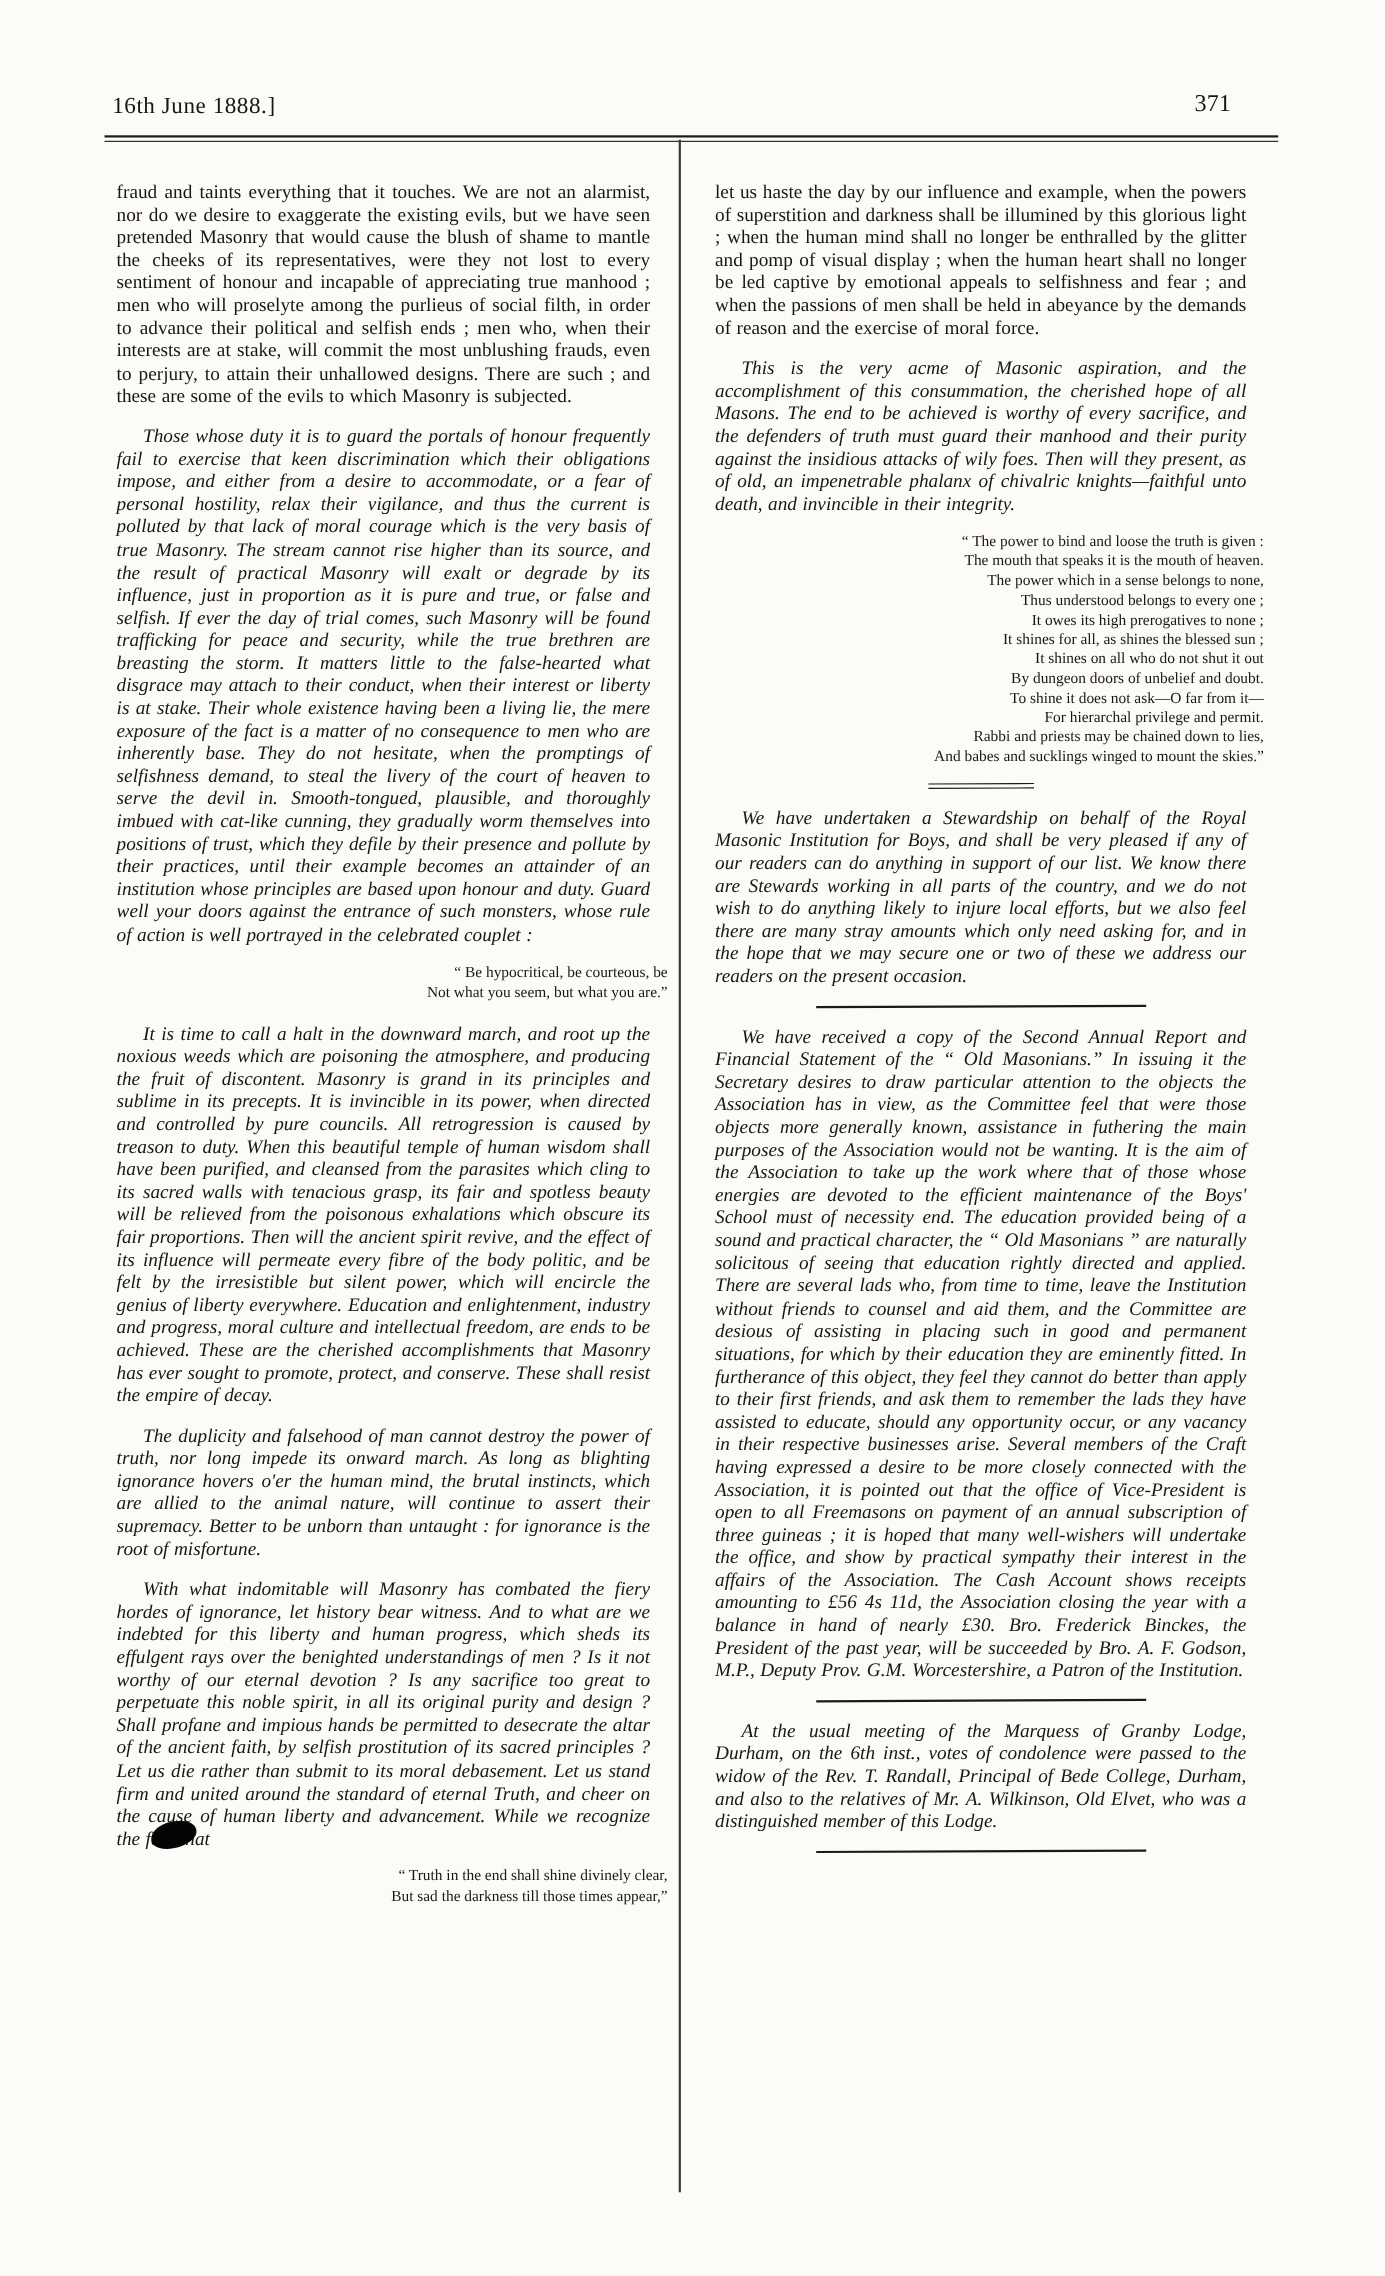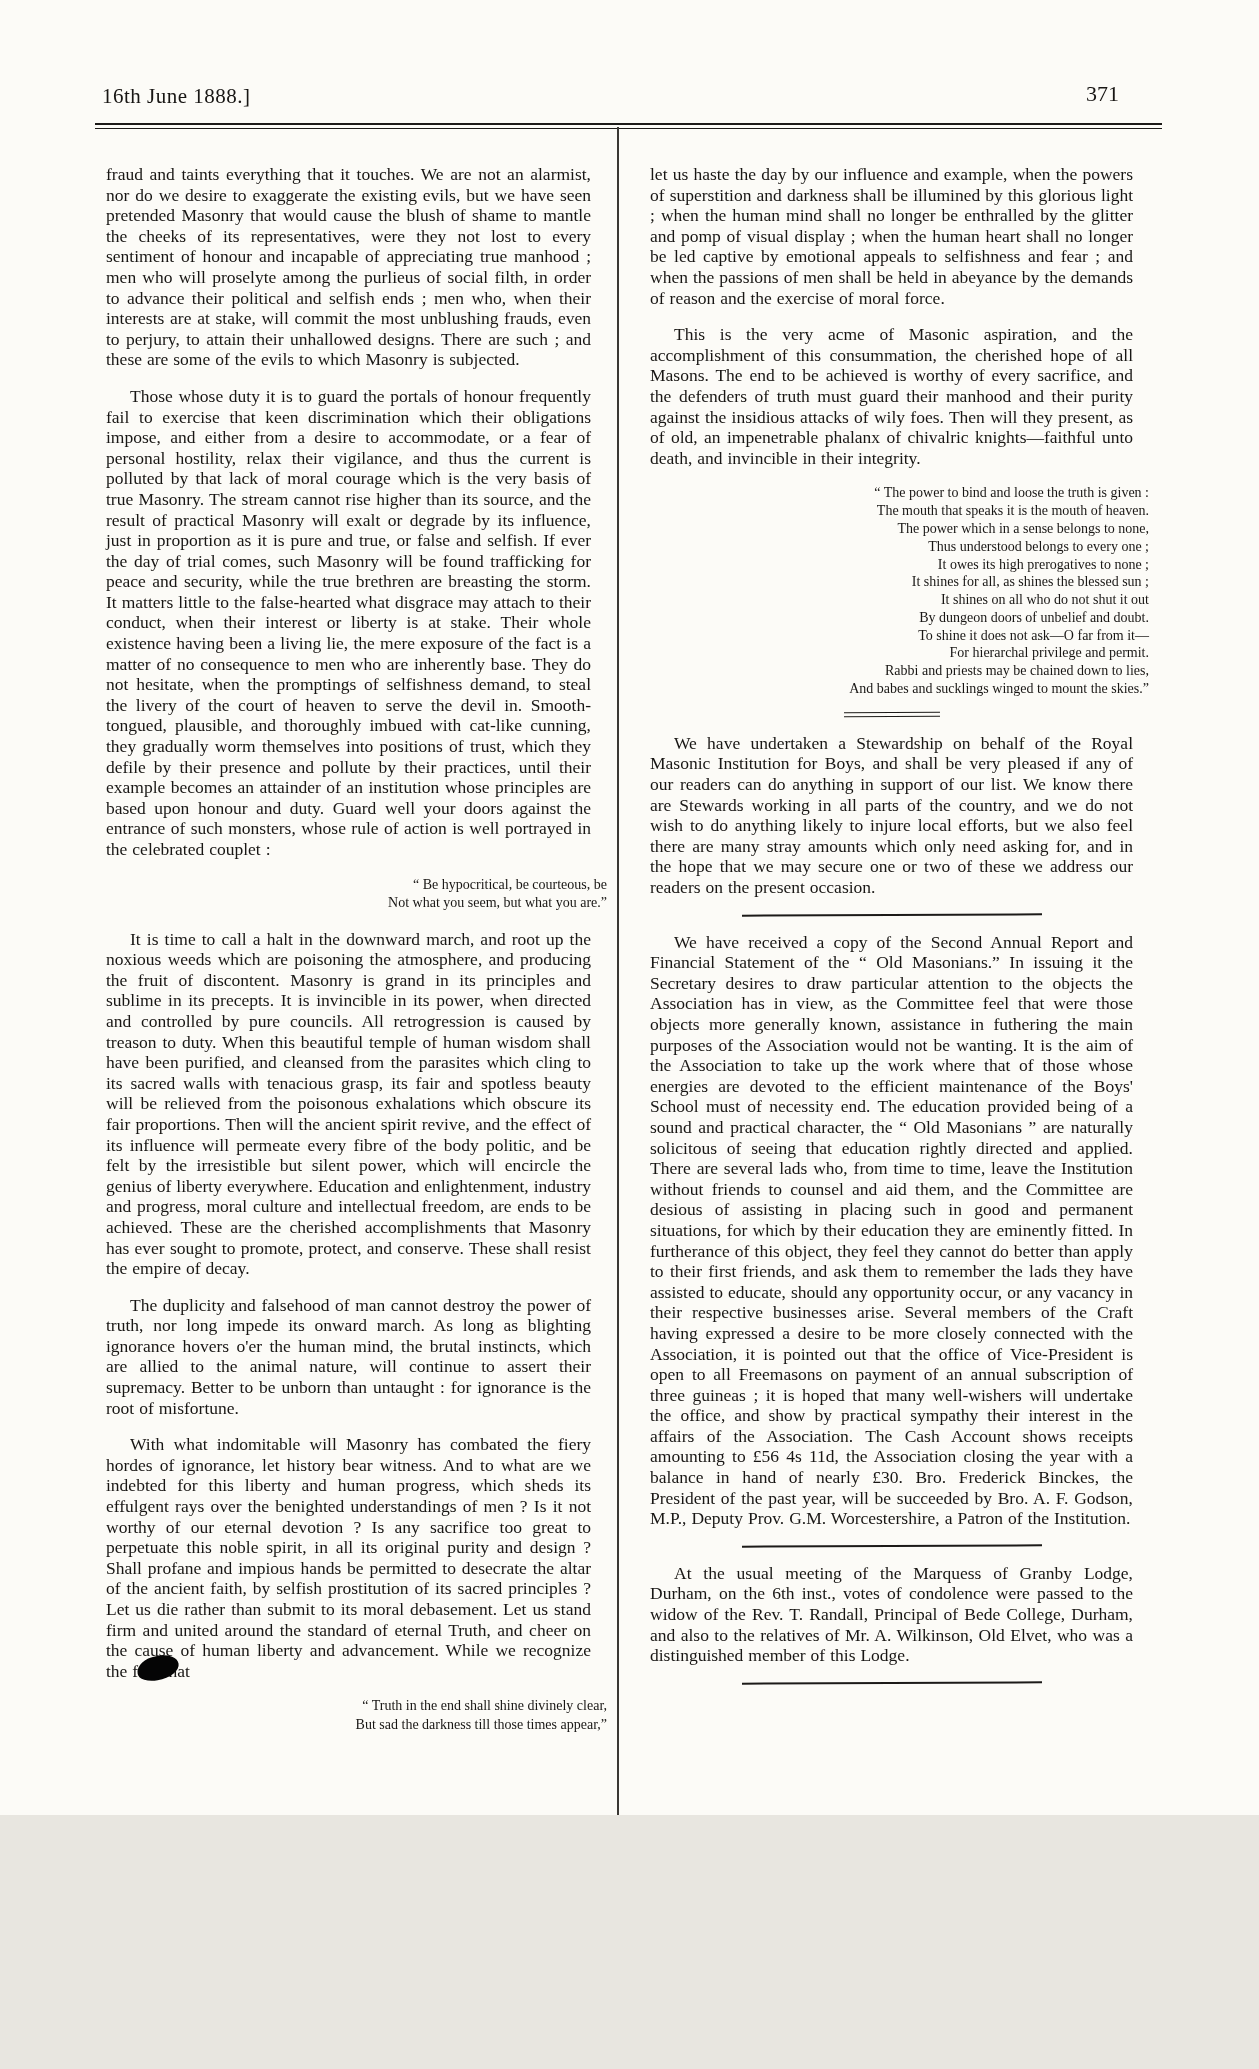--- a/index.html
+++ b/index.html
@@ -3,40 +3,40 @@
 <meta charset="utf-8">
 <style>
   html,body{margin:0;padding:0;}
   body{
     width:1259px;height:2069px;
     background:#e8e6e0;
     font-family:"Liberation Serif","DejaVu Serif",serif;
     color:#181614;
   }
   .page{
-    position:relative;width:1259px;height:1815px;
+    position:relative;width:1259px;height:2069px;
     background:#fcfbf7;overflow:hidden;
   }
   
   .hdr-date{position:absolute;left:102px;top:84px;font-size:21px;letter-spacing:.5px;}
   .hdr-title{position:absolute;left:455px;top:79px;width:420px;text-align:center;
     font-size:26px;font-weight:bold;letter-spacing:1px;white-space:nowrap;}
   .hdr-page{position:absolute;left:1086px;top:81px;font-size:22px;}
   .hdr-rule{position:absolute;left:95px;top:123px;width:1067px;height:3px;
     border-top:2px solid #1c1a18;border-bottom:1px solid #1c1a18;}
   .col-rule{position:absolute;left:617px;top:127px;width:2px;height:1866px;background:#3a3834;}
   
   .col{position:absolute;top:148px;}
   .col-left{left:90px;width:517px;}
   .col-right{left:634px;width:515px;}
   p.body{
     margin:16px;font-size:17.5px;line-height:20.6px;text-align:justify;
     hyphens:auto;-webkit-hyphens:auto;word-spacing:.6px;
   }
-  p.indent{text-indent:24px;}
+  p.indent{text-indent:24px;font-style:italic;}
   
   .verse{font-size:14px;line-height:18.5px;margin:8px 0 9px 66px;text-align:right;}
   .verse .vline{white-space:nowrap;}
   .verse .v2{margin-left:28px;}
   .poem{margin:12px 0 14px 62px;line-height:17.8px;}
   .closing-quote{margin:8px 0 0 62px;}
   
   .sep{border-top:2px solid #1c1a18;width:300px;margin:16px auto 15px auto;transform:rotate(-.25deg);}
   .sep-small{width:96px;height:3px;border-top:1.5px solid #1c1a18;border-bottom:1px solid #1c1a18;margin:14px auto 13px auto;}
   

